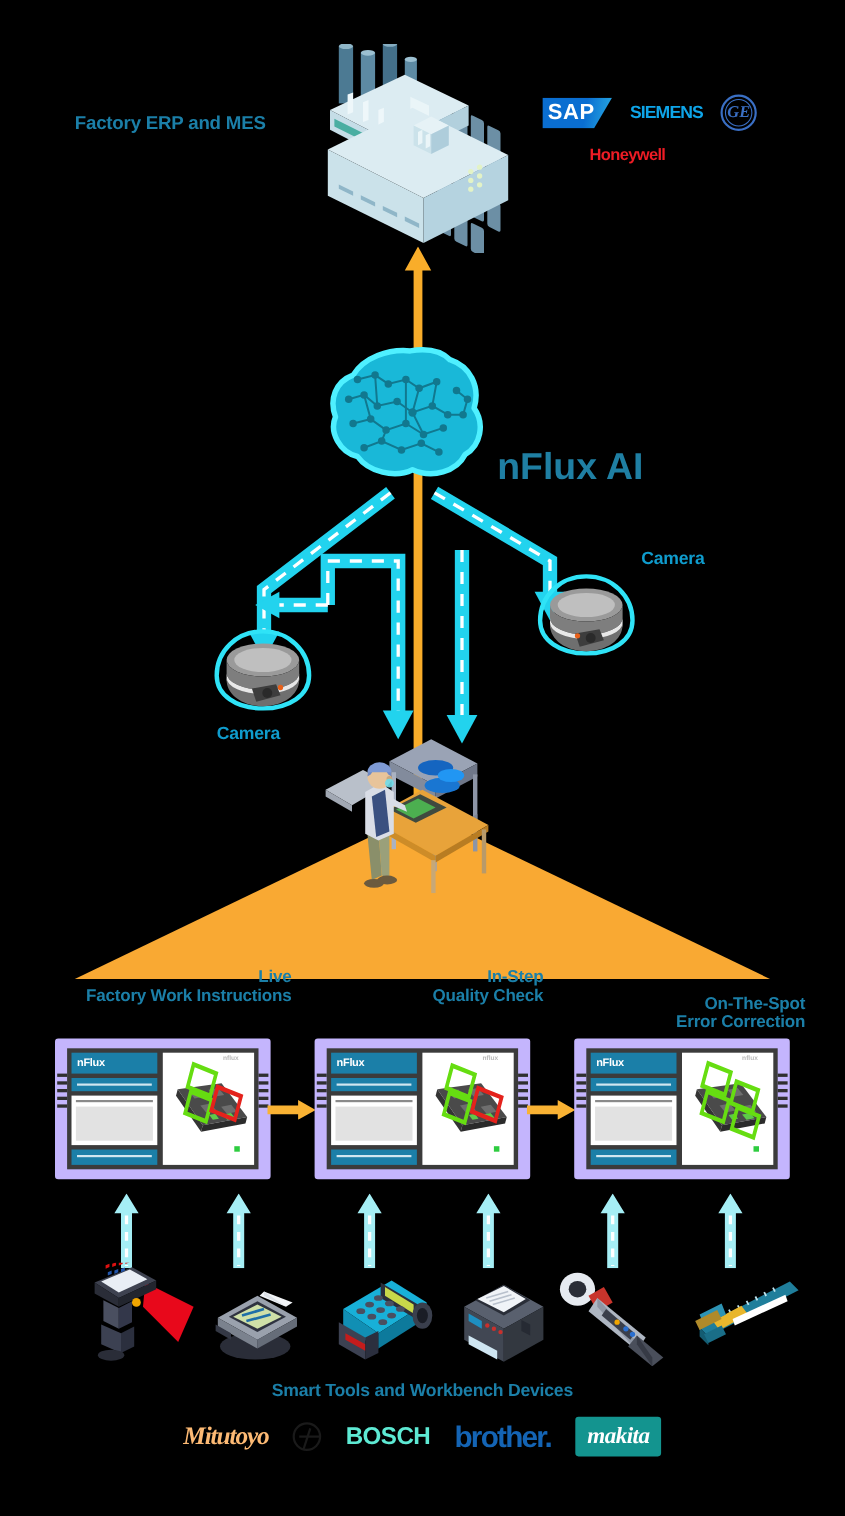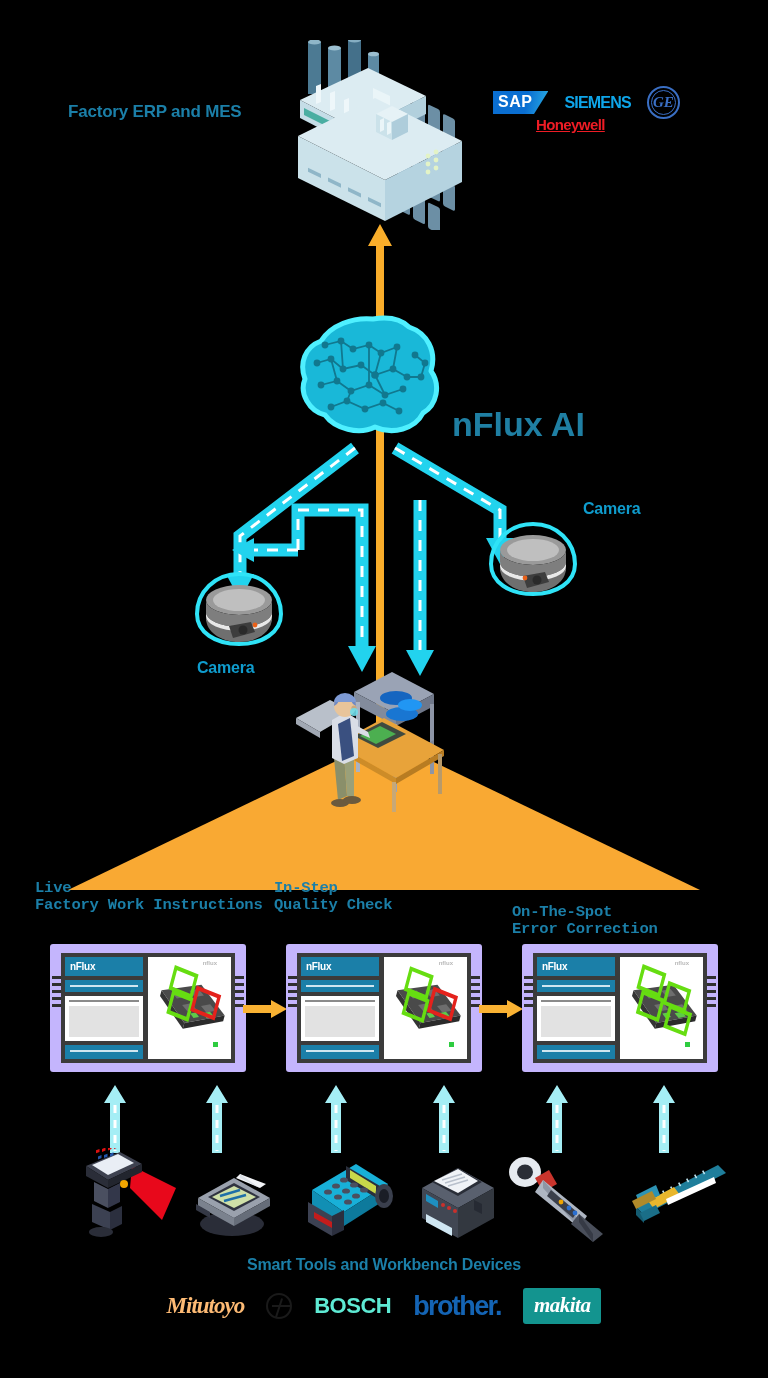--- a/index.html
+++ b/index.html
@@ -17,30 +17,30 @@
   .lbl {
     color: #1b7fa8;
     font-weight: 700;
     letter-spacing: -0.2px;
     white-space: nowrap;
     line-height: 1.12;
   }
   .lbl-erp { font-size: 17px; }
   .lbl-nflux { font-size: 34px; color: #1f7fa3; letter-spacing: 0px; }
   .lbl-cam { font-size: 16px; color: #0f9ccd; }
-  .lbl-feature { font-size: 15.5px; text-align: left; font-family: Liberation Mono, monospace; }
+  .lbl-feature { font-size: 15.5px; text-align: right; }
   .lbl-tools { font-size: 16px; }
 
   
   .factory-wrap { left: 280px; top: 40px; width: 230px; height: 190px; }
 
   
   .sap {
     background: linear-gradient(100deg,#0a6ed1 0%, #0a6ed1 60%, #2aaee4 100%);
-    color: #fff; font-weight: 700; font-size: 16px; letter-spacing: .5px;
+    color: #fff; font-weight: 700; font-size: 20px; letter-spacing: .5px;
     padding: 2px 7px 3px 5px; display:inline-block;
     clip-path: polygon(0 0, 100% 0, 74% 100%, 0 100%);
     padding-right: 16px;
   }
   .siemens { color:#0ea5e9; font-weight:700; font-size:16px; letter-spacing:-.8px;
     font-family:"Liberation Sans", sans-serif; }
   .honeywell { color:#ee1c25; font-weight:700; font-size:15px; letter-spacing:-.6px; }
   .ge-logo {
     width: 33px; height: 33px; border-radius: 50%;
     border: 2.5px solid #3a6fc4; color:#3a6fc4;
@@ -194,21 +194,21 @@
     </svg>
   </div>
 
   <div class="abs" style="left:493px; top:86px; display:flex; align-items:center; gap:16px;">
     <span class="sap">SAP</span>
     <span class="siemens">SIEMENS</span>
     <span class="ge-logo">
       <span class="ge-inner">GE</span>
     </span>
   </div>
-  <div class="abs honeywell" style="left:536px; top:116px;text-decoration:underline;">Honeywell</div>
+  <div class="abs honeywell" style="left:536px; top:132px;">Honeywell</div>
 
   <svg class="abs" style="left:366px; top:224px;" width="28" height="560">
     <polygon points="14,0 26,22 18,22 18,560 10,560 10,22 2,22" fill="#f9ad2a"></polygon>
   </svg>
 
   <div class="abs brain-wrap">
     <svg width="160" height="130" viewBox="0 0 160 130">
       <path d="M78 4C58 2 36 10 26 26 10 32 4 48 10 64 4 78 14 96 30 100
                c10 14 34 20 50 12 18 8 40 2 48-14 14-8 18-28 8-42
                C142 36 132 18 114 12 104 2 90 2 78 4Z" fill="#19b8d8" stroke="#4ff0ff" stroke-width="5" stroke-linejoin="round"></path>

